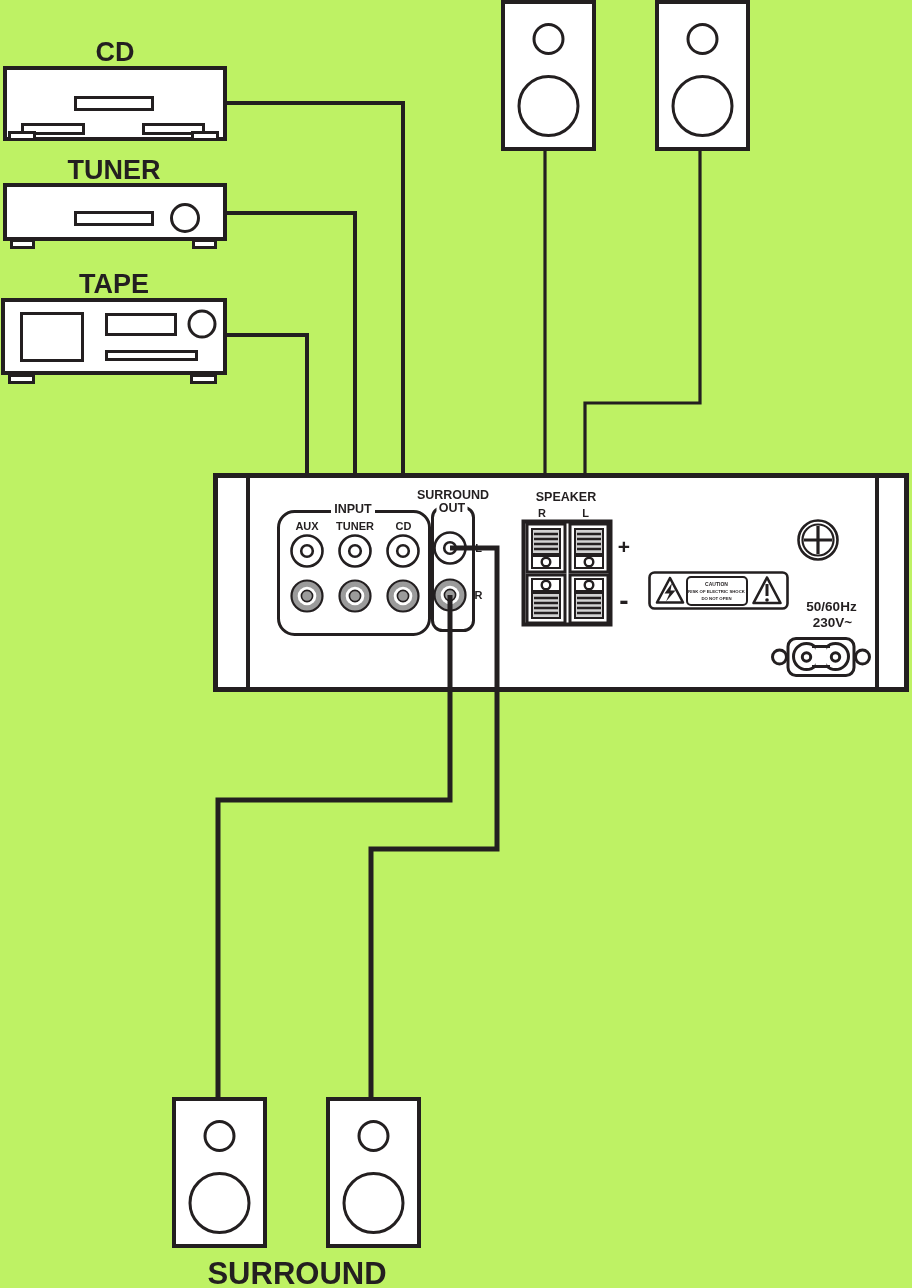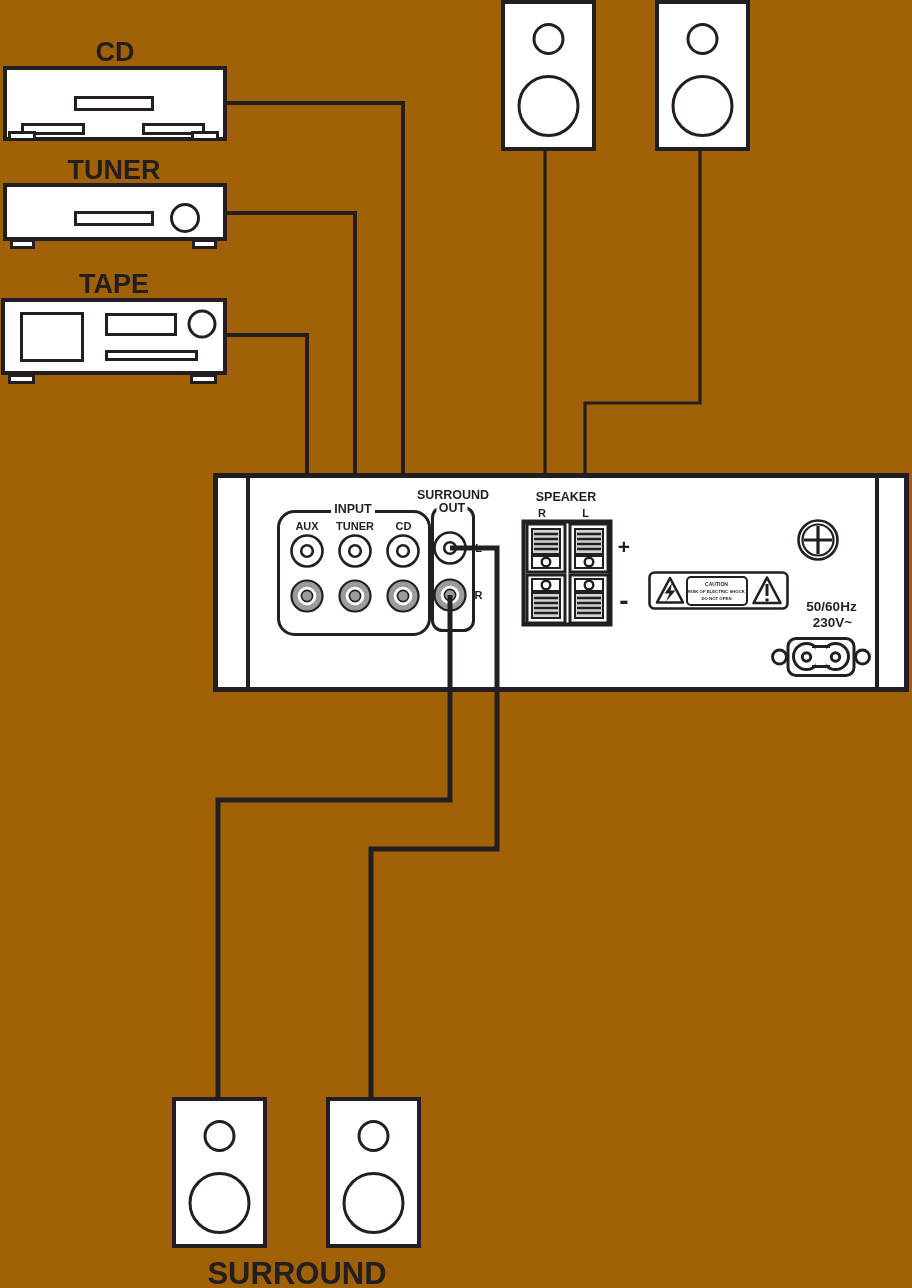--- a/index.html
+++ b/index.html
@@ -1,17 +1,17 @@
 <!DOCTYPE html>
 <html style="--ink: #231f20; --jack-gray: #9b9b9b; --stripe-bg: #d2d2d2;"><head>
 <meta charset="utf-8">
 <style>
   :root { --ink:#231f20; --jack-gray:#9b9b9b; --stripe-bg:#d2d2d2; }
   html,body{margin:0;padding:0;background:#fff;}
-  .stage{width:912px;height:1288px;background:#a16207;position:relative;overflow:hidden;}
+  .stage{width:912px;height:1288px;background:#bef264;position:relative;overflow:hidden;}
   svg{display:block;}
   text{font-family:"Liberation Sans","DejaVu Sans",sans-serif;font-weight:700;fill:var(--ink);text-anchor:middle;}
   .b5{fill:#fff;stroke:var(--ink);stroke-width:5;}
   .b4{fill:#fff;stroke:var(--ink);stroke-width:4;}
   .b3{fill:#fff;stroke:var(--ink);stroke-width:3;}
   .b2{fill:#fff;stroke:var(--ink);stroke-width:2;}
   .o3{fill:none;stroke:var(--ink);stroke-width:3;}
   .o26{fill:none;stroke:var(--ink);stroke-width:2.6;}
   .o22{fill:none;stroke:var(--ink);stroke-width:2.2;}
   .o24{fill:#fff;stroke:var(--ink);stroke-width:2.4;}

